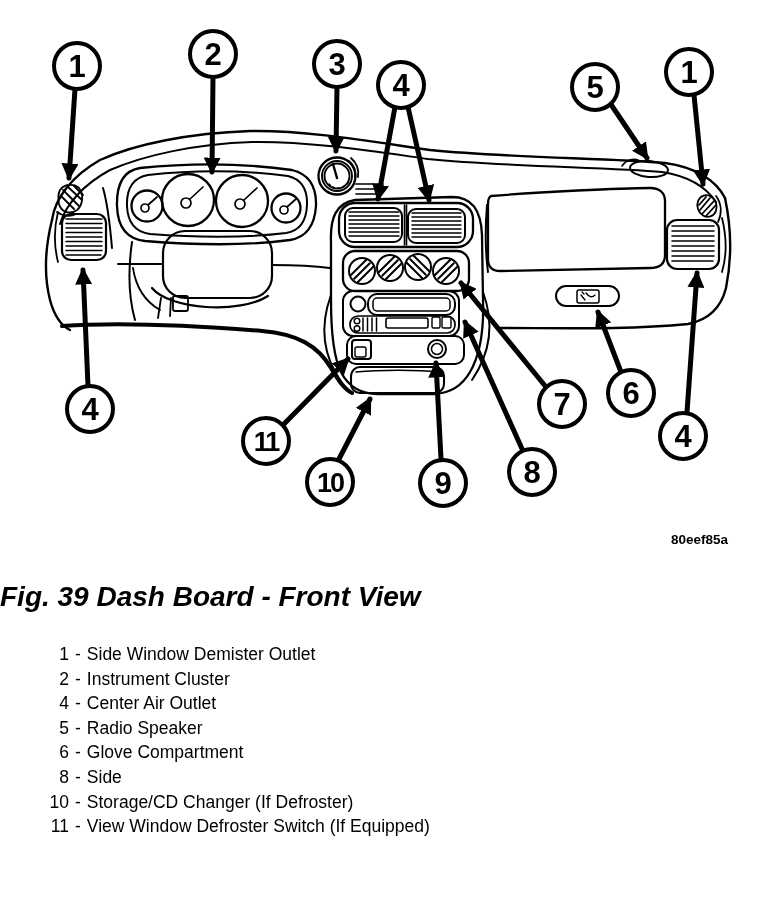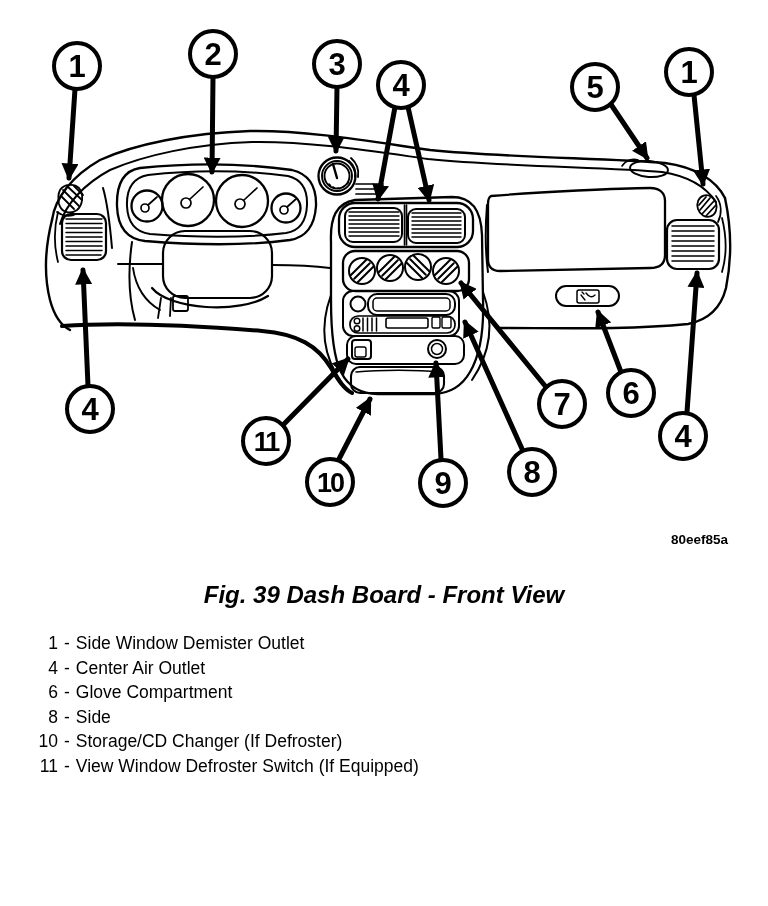--- a/index.html
+++ b/index.html
@@ -2,23 +2,23 @@
 <html><head>
 <meta charset="utf-8">
 <style>
   html,body{margin:0;padding:0;background:#ffffff;}
   #page{position:relative;width:768px;height:906px;background:#ffffff;overflow:hidden;
         font-family:"Liberation Sans",sans-serif;color:#000;}
   #diagram-svg{position:absolute;left:0;top:0;}
   .callout-num{font-family:"Liberation Sans",sans-serif;font-weight:bold;font-size:31px;}
   .callout-num.two{font-size:27px;letter-spacing:-2px;}
   #image-code{position:absolute;top:532px;right:40px;font-size:13.5px;font-weight:bold;}
-  #caption{position:absolute;top:581px;left:0;width:768px;text-align:center;
-           font-size:24px;font-weight:bold;font-style:italic;}
-  #legend{position:absolute;top:630px;left:18px;list-style:none;margin:1px;padding:0;}
+  #caption{position:absolute;top:581px;left:0;width:768px;
+           font-size:28px;font-weight:bold;font-style:italic;}
+  #legend{position:absolute;top:630px;left:18px;list-style:none;margin:12px;padding:0;}
   #legend li{height:24.6px;line-height:24.6px;font-size:17.5px;white-space:nowrap;}
   #legend .num{display:inline-block;width:39px;text-align:right;}
   #legend .sep{display:inline-block;margin:0 6px;}
 </style>
 </head>
 <body>
 
 <div id="page">
 
   <svg id="diagram-svg" width="768" height="560" viewBox="0 0 768 560" fill="none" stroke="#000" stroke-linecap="round" stroke-linejoin="round">
@@ -242,20 +242,22 @@
       </g>
     </g>
   </svg>
 
   <div id="image-code">80eef85a</div>
 
   <div id="caption">Fig. 39 Dash Board - Front View</div>
 
   <ol id="legend">
     <li><span class="num">1</span><span class="sep">-</span><span class="txt">Side Window Demister Outlet</span></li>
+    <li><span class="num">2</span><span class="sep">-</span><span class="txt">Instrument Cluster</span></li>
     <li><span class="num">4</span><span class="sep">-</span><span class="txt">Center Air Outlet</span></li>
+    <li><span class="num">5</span><span class="sep">-</span><span class="txt">Radio Speaker</span></li>
     <li><span class="num">6</span><span class="sep">-</span><span class="txt">Glove Compartment</span></li>
     <li><span class="num">8</span><span class="sep">-</span><span class="txt">Side</span></li>
     <li><span class="num">10</span><span class="sep">-</span><span class="txt">Storage/CD Changer (If Defroster)</span></li>
     <li><span class="num">11</span><span class="sep">-</span><span class="txt">View Window Defroster Switch (If Equipped)</span></li>
   </ol>
 
 </div>
 
 </body></html>

